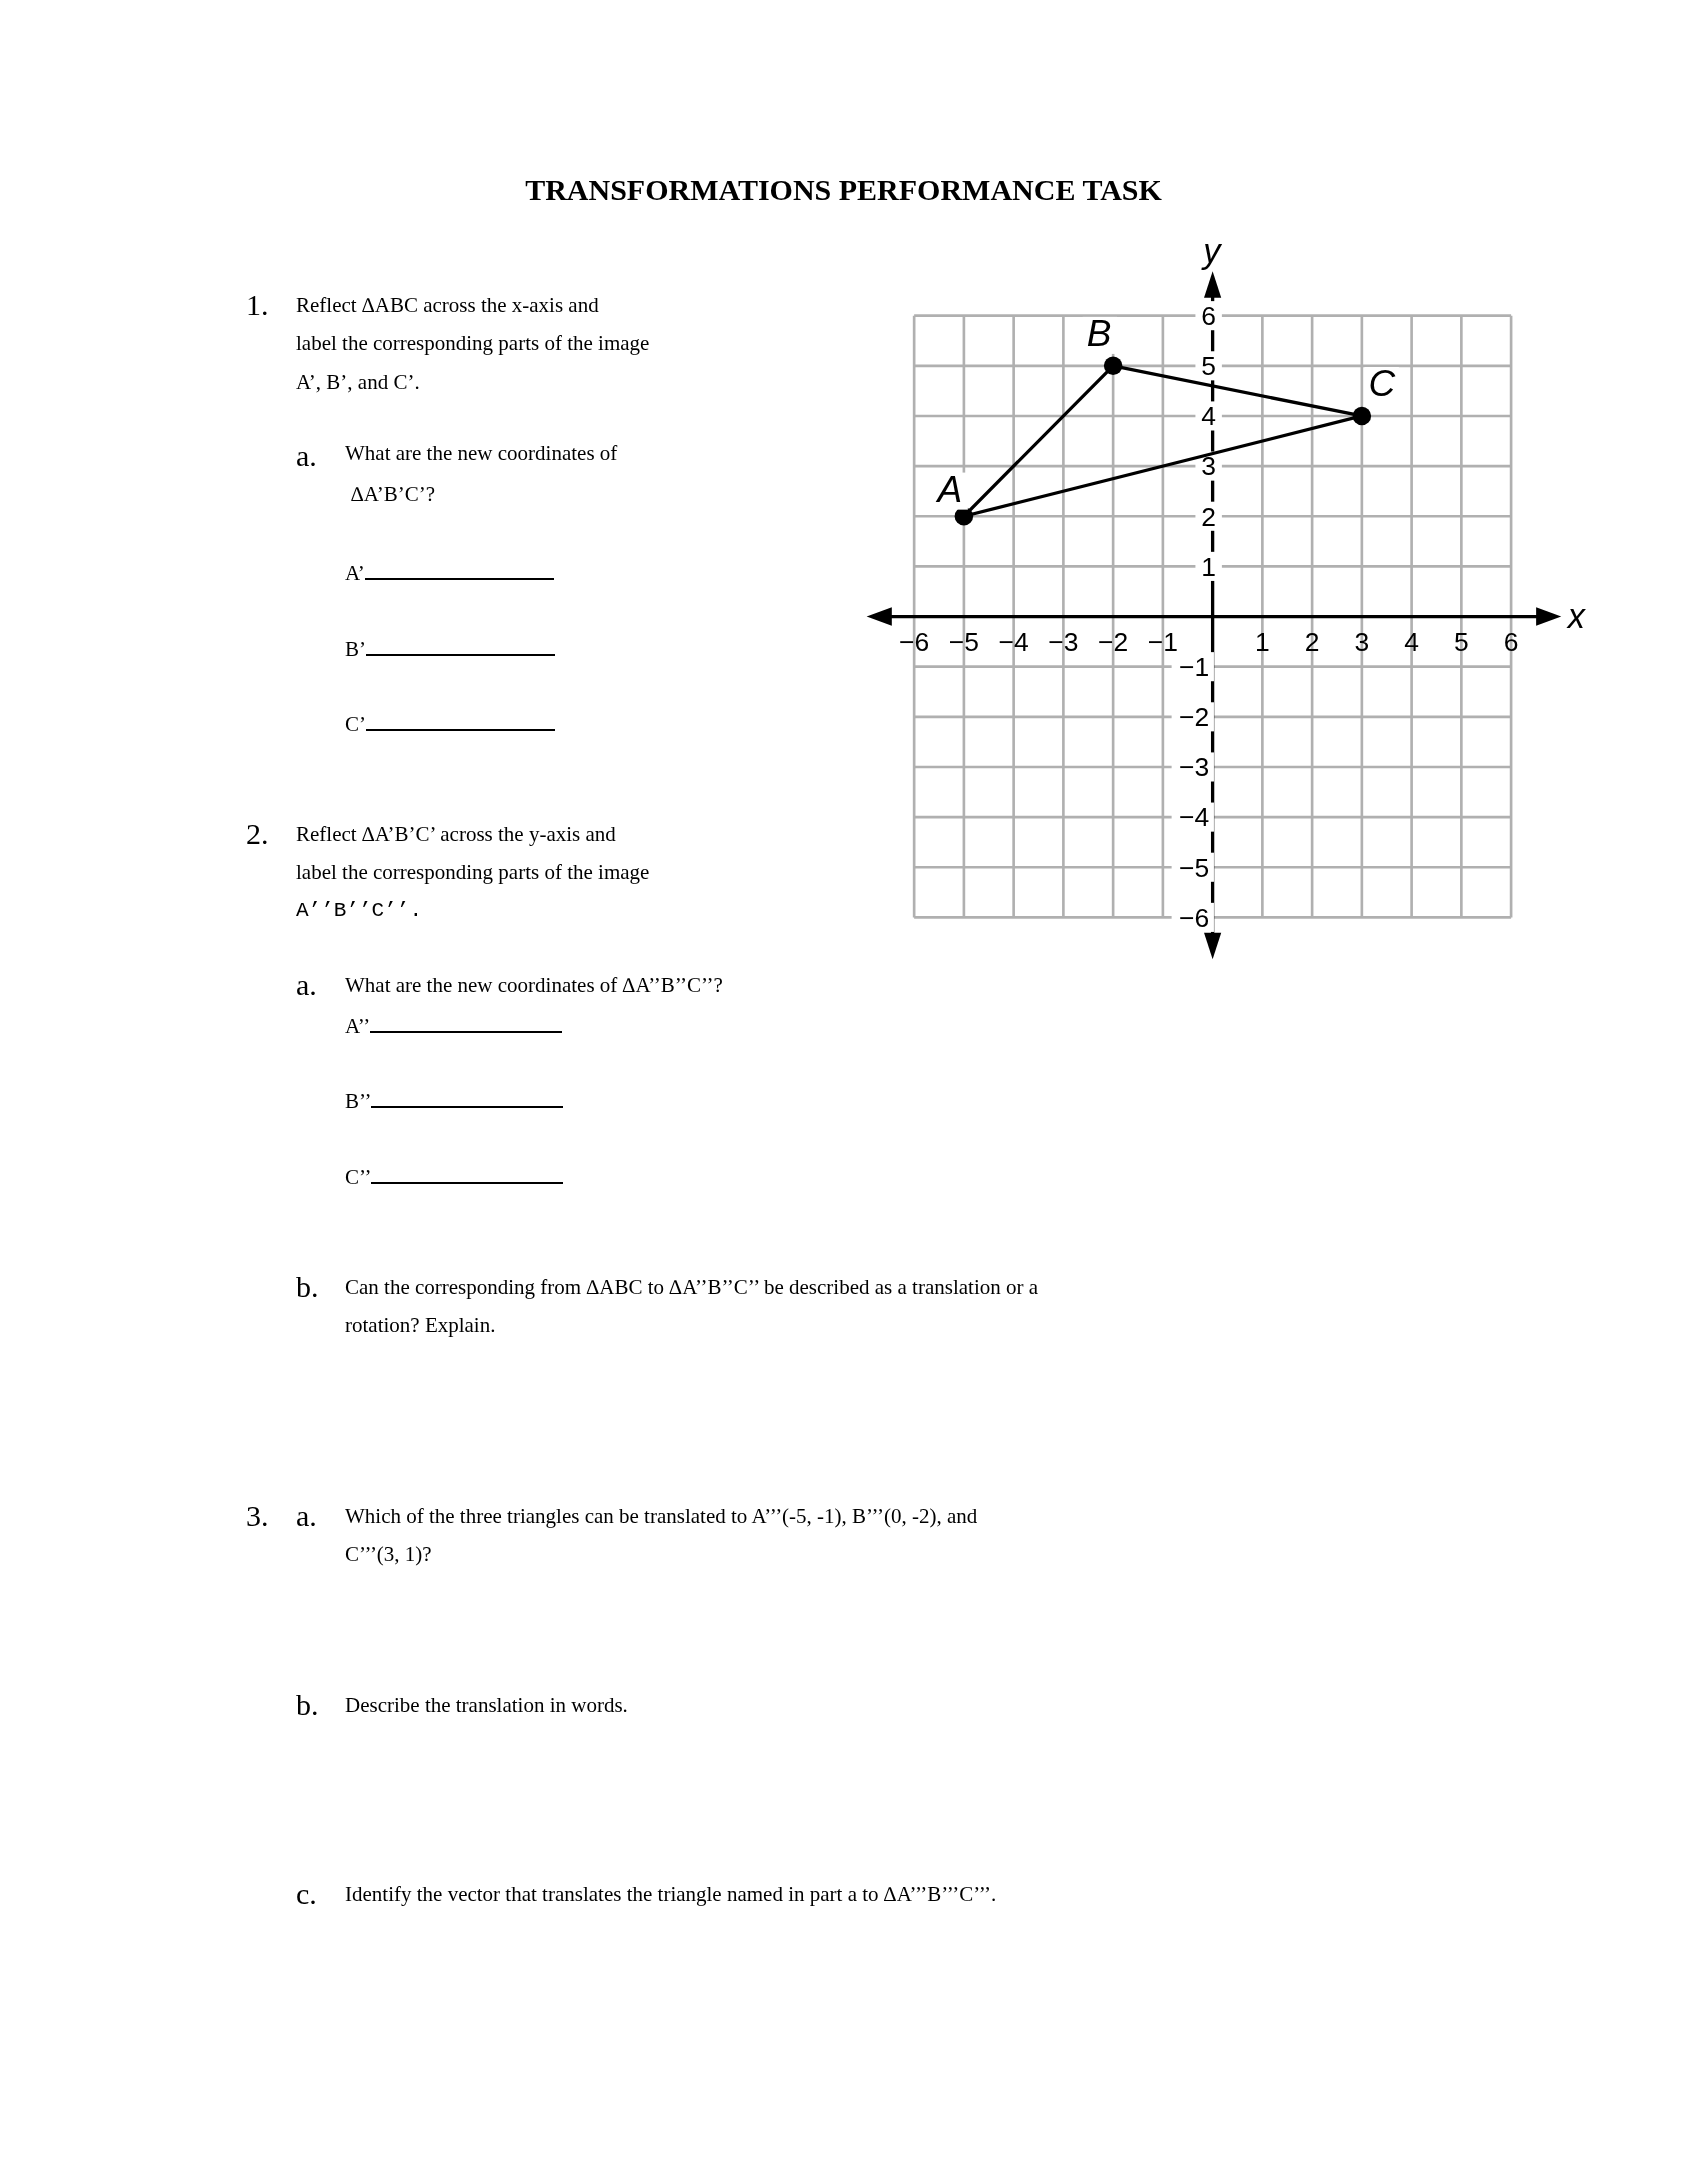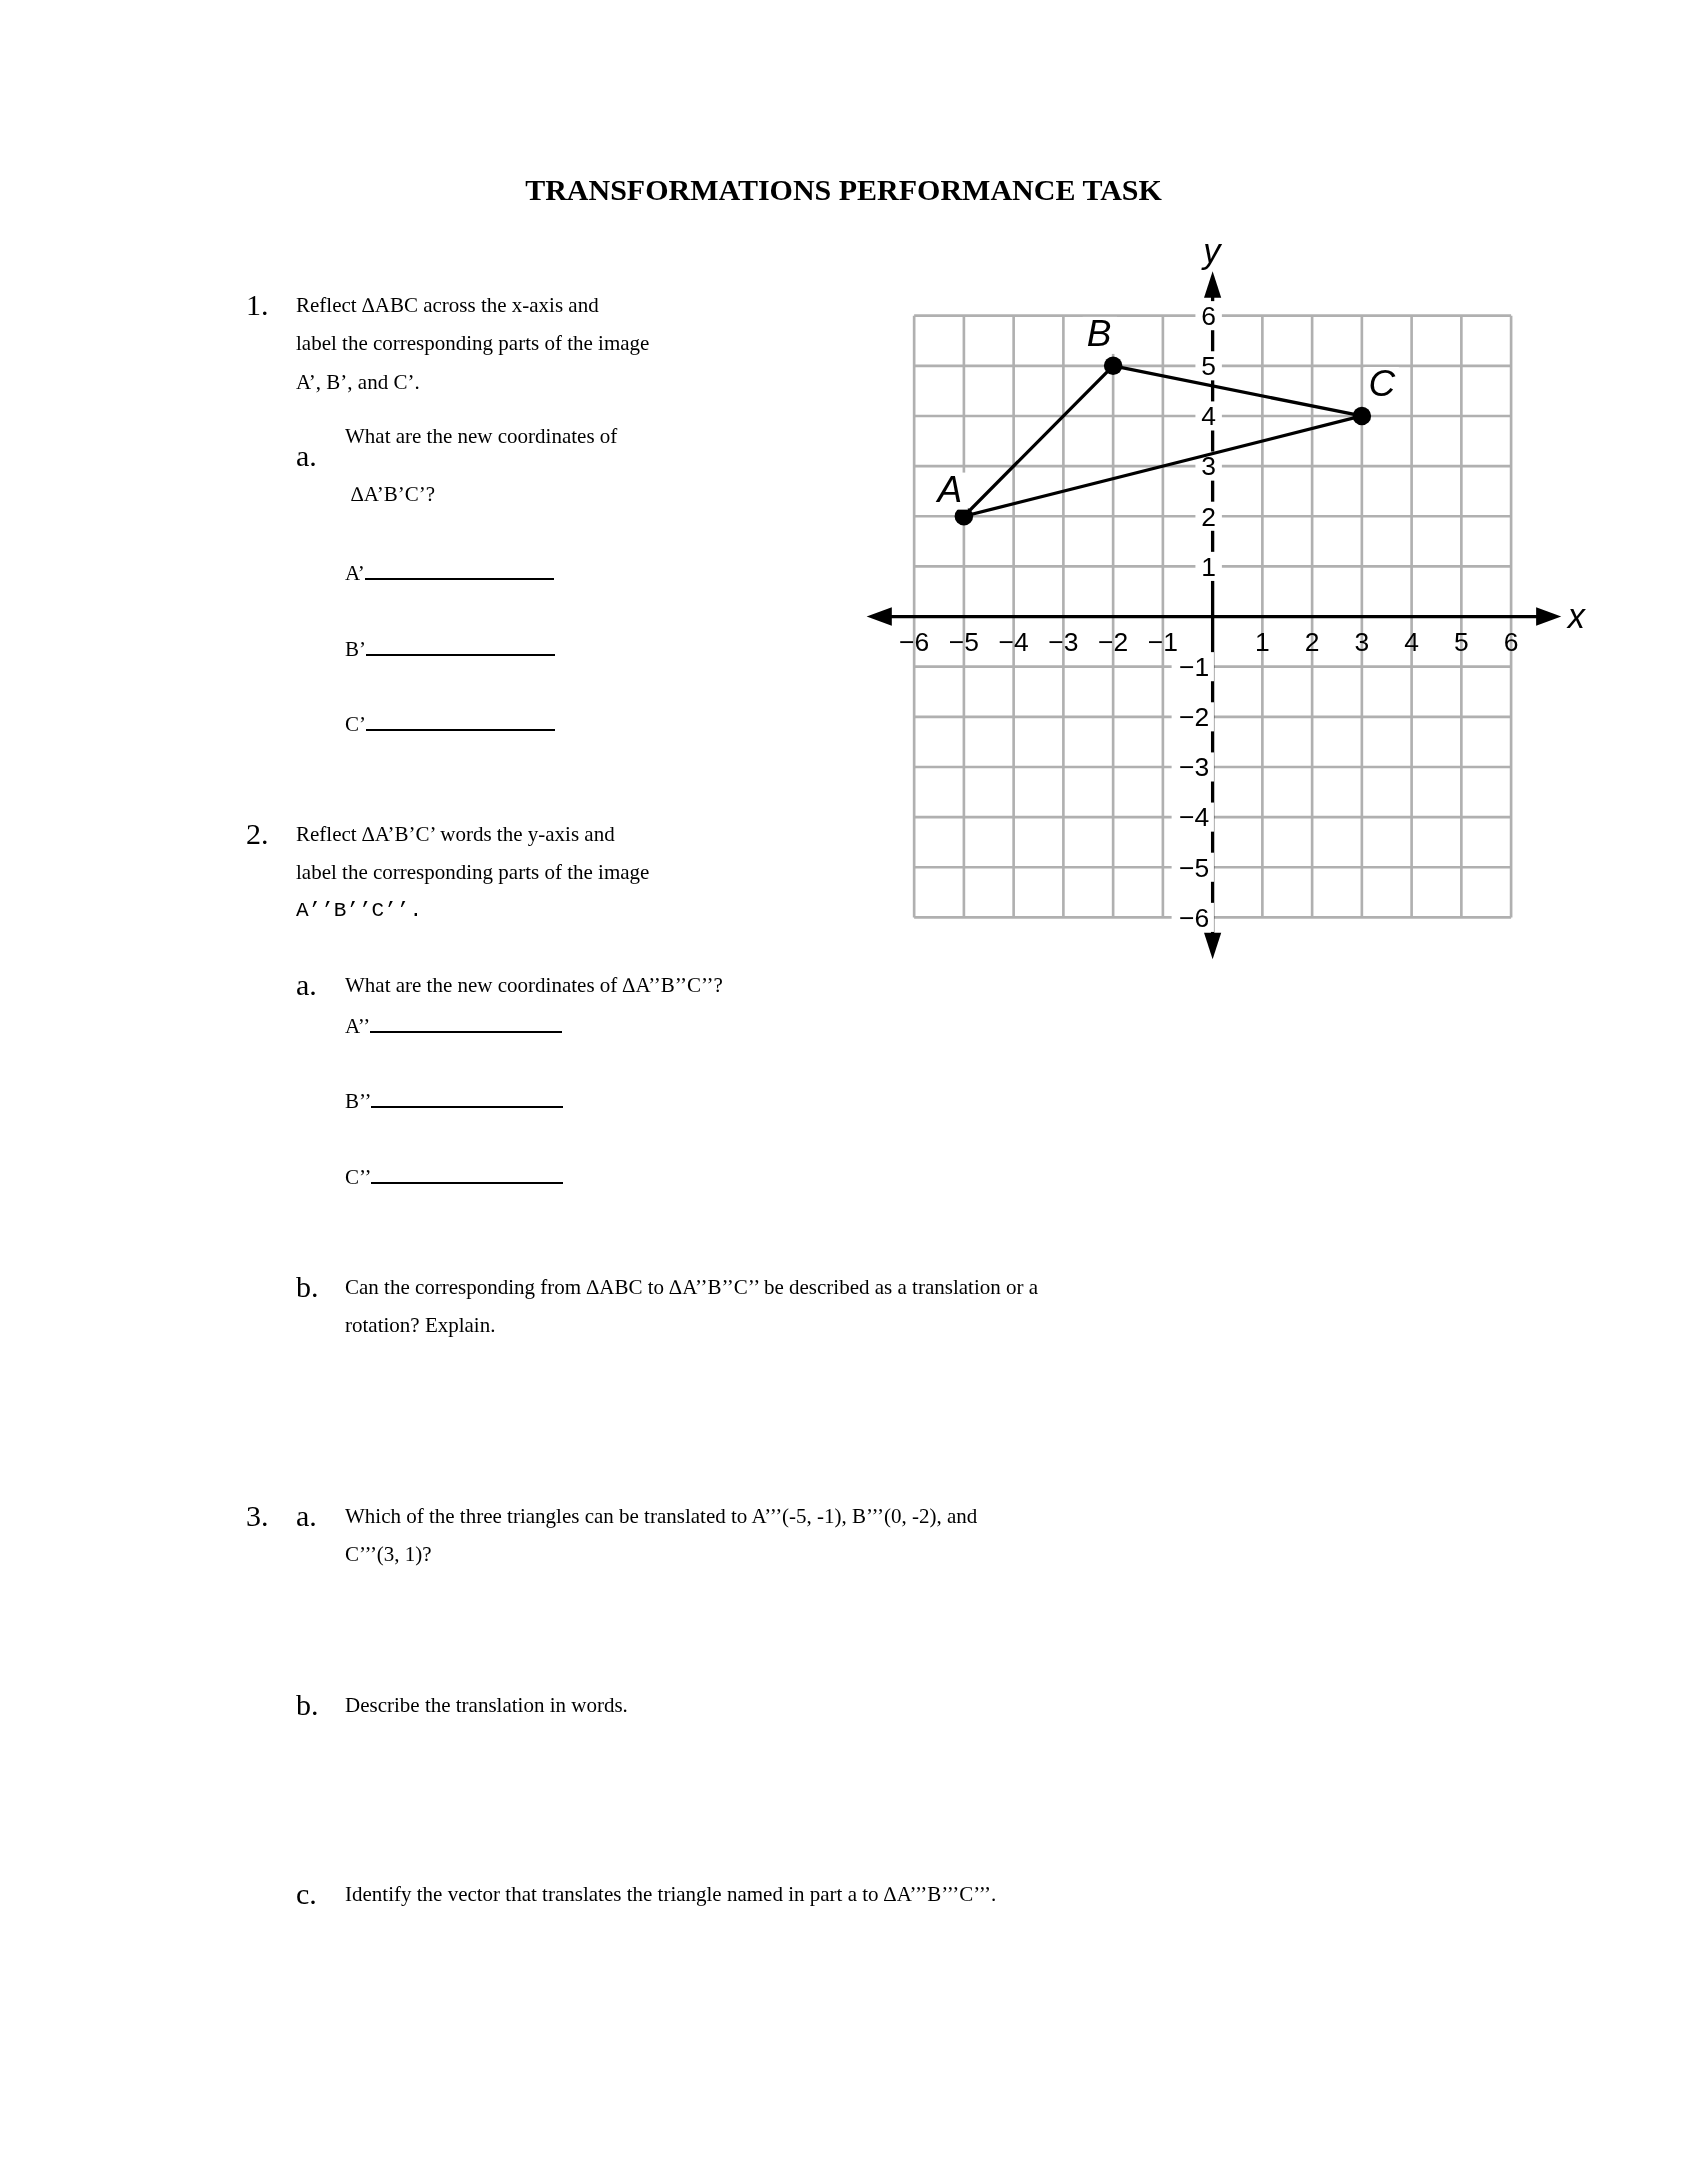--- a/index.html
+++ b/index.html
@@ -17,37 +17,37 @@
 
 <div class="abs title">TRANSFORMATIONS PERFORMANCE TASK</div>
 
 <div>
   <div class="num" style="left:246px; top:286px;">1.</div>
   <div class="abs t" style="left:296px; top:286px;">Reflect ∆ABC across the x-axis and</div>
   <div class="abs t" style="left:296px; top:324px;">label the corresponding parts of the image</div>
   <div class="abs t" style="left:296px; top:363px;">A’, B’, and C’.</div>
 
   <div class="num" style="left:296px; top:437px;">a.</div>
-  <div class="abs t" style="left:345px; top:417px;">What are the new coordinates of</div>
+  <div class="abs t" style="left:345px; top:434px;">What are the new coordinates of</div>
   <div class="abs t" style="left:351px; top:475px;">∆A’B’C’?</div>
 
   <div class="abs t" style="left:345px; top:550px;">
     <span>A’</span><span class="blank" style="width:189px"></span>
   </div>
   <div class="abs t" style="left:345px; top:626px;">
     <span>B’</span><span class="blank" style="width:189px"></span>
   </div>
   <div class="abs t" style="left:345px; top:701px;">
     <span>C’</span><span class="blank" style="width:189px"></span>
   </div>
 </div>
 
 <div>
   <div class="num" style="left:246px; top:815px;">2.</div>
-  <div class="abs t" style="left:296px; top:815px;">Reflect ∆A’B’C’ words the y-axis and</div>
+  <div class="abs t" style="left:296px; top:815px;">Reflect ∆A’B’C’ across the y-axis and</div>
   <div class="abs t" style="left:296px; top:853px;">label the corresponding parts of the image</div>
   <div class="abs t" style="left:296px; top:892px;font-family:Liberation Mono, monospace;">A’’B’’C’’.</div>
 
   <div class="num" style="left:296px; top:966px;">a.</div>
   <div class="abs t" style="left:345px; top:966px;">What are the new coordinates of ∆A’’B’’C’’?</div>
 
   <div class="abs t" style="left:345px; top:1003px;">
     <span>A’’</span><span class="blank" style="width:192px"></span>
   </div>
   <div class="abs t" style="left:345px; top:1078px;">

